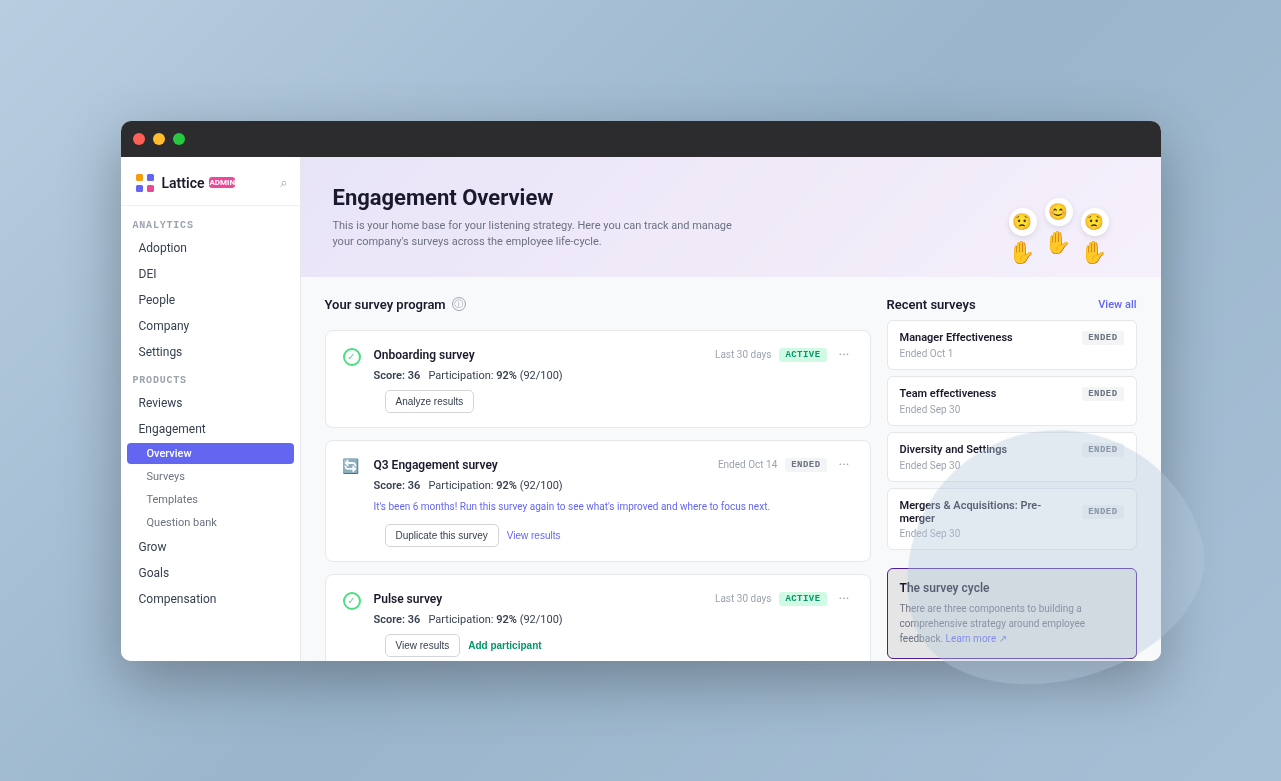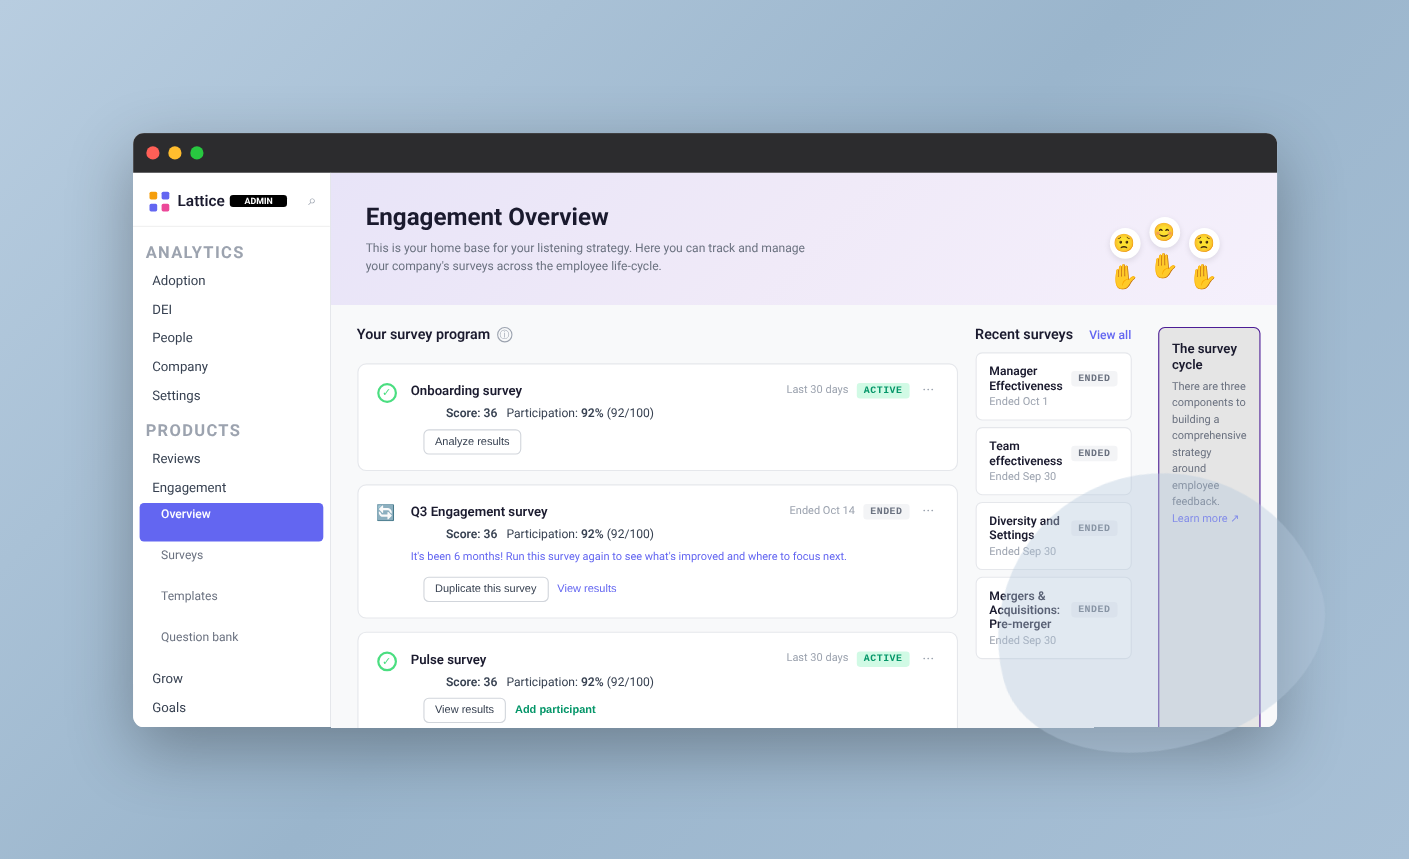--- a/index.html
+++ b/index.html
@@ -92,52 +92,53 @@
     .logo-icon {
       width: 24px;
       height: 24px;
     }
     .logo-text {
       font-size: 14px;
       font-weight: 600;
       color: #1a1a2e;
     }
     .admin-badge {
-      background: #000000;
+      background: #ec4899;
       color: #fff;
       font-size: 8px;
       font-weight: 700;
-      padding: 1px 13px;
+      padding: 1px 0;
       border-radius: 3px;
       text-transform: uppercase;
     }
     .search-icon-btn {
       margin-left: auto;
       color: #9ca3af;
       cursor: pointer;
       font-size: 13px;
     }
     .section-label {
-      font-size: 15px;
+      font-size: 10px;
       font-weight: 700;
       color: #9ca3af;
       letter-spacing: 0.08em;
       text-transform: uppercase;
       padding: 10px 12px 4px;
+      font-family: Liberation Mono, monospace;
     }
     .nav-item {
       padding: 5px 12px;
       font-size: 12px;
       color: #374151;
       cursor: pointer;
       border-radius: 4px;
       margin: 1px 6px;
     }
     .nav-subitem {
-      padding: 4px 12px 18px 20px;
+      padding: 4px 12px 4px 20px;
       font-size: 11px;
       color: #6b7280;
       cursor: pointer;
       margin: 1px 6px;
       border-radius: 4px;
     }
     
     .main-content {
       flex: 1;
       background: #f8f9fa;
@@ -282,21 +283,20 @@
     .more-btn {
       color: #9ca3af;
       cursor: pointer;
       font-size: 14px;
       padding: 2px 4px;
     }
     .card-score {
       font-size: 11px;
       color: #374151;
       margin-bottom: 8px;
-      margin-left: 32px;
     }
     .card-score strong { font-weight: 600; }
     .card-note {
       font-size: 10px;
       color: #6366f1;
       margin-bottom: 10px;
       line-height: 1.4;
     }
     .card-actions {
       display: flex;
@@ -328,22 +328,22 @@
       background: none;
       border: none;
       cursor: pointer;
       font-weight: 700;
     }
     
     .right-col {
       width: 250px;
       flex-shrink: 0;
       display: flex;
-      flex-direction: row;
-      gap: 24px;
+      flex-direction: column;
+      gap: 12px;
     }
     .recent-surveys-header {
       display: flex;
       align-items: center;
       justify-content: space-between;
       margin-bottom: 8px;
     }
     .view-all-link {
       font-size: 11px;
       color: #6366f1;

